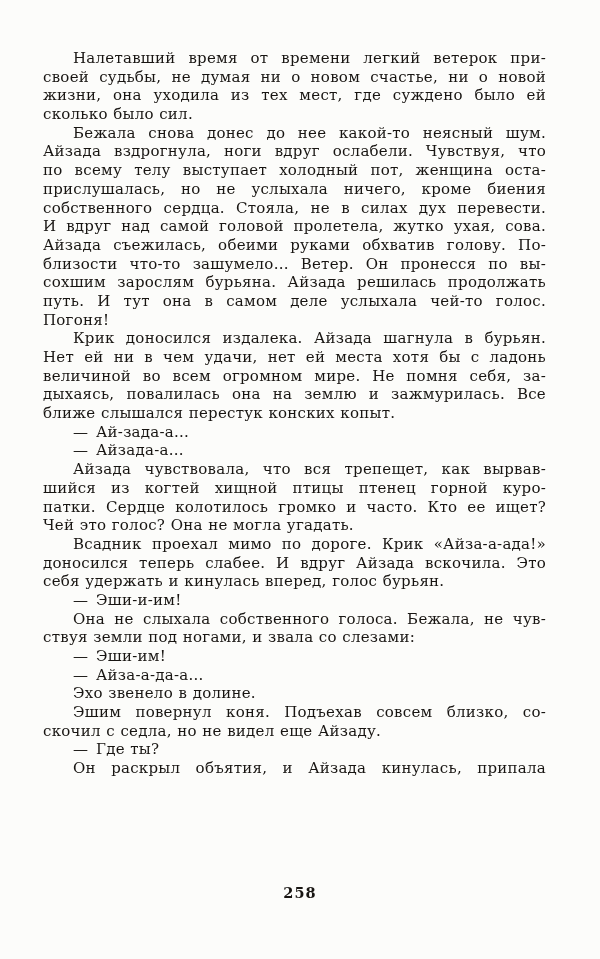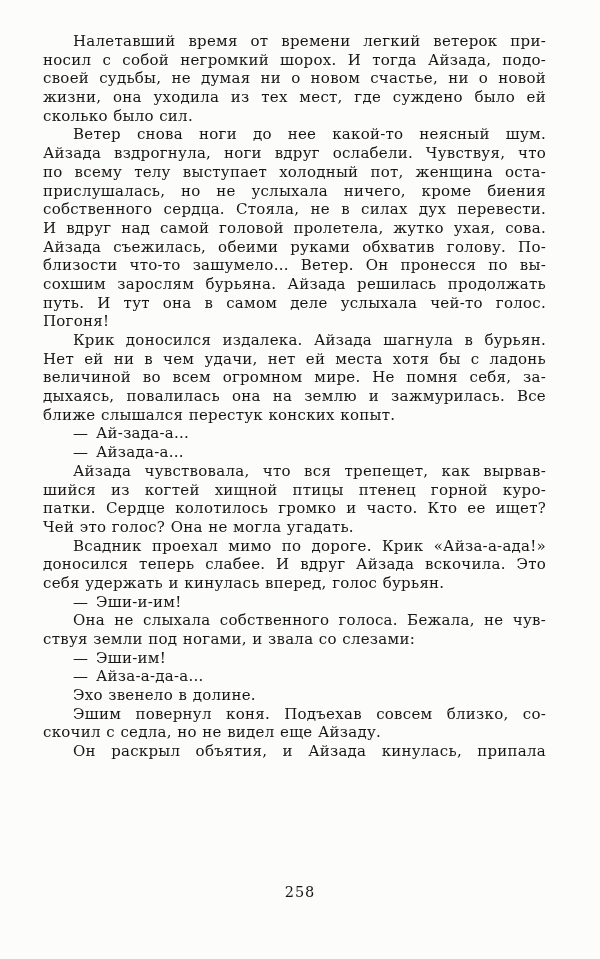--- a/index.html
+++ b/index.html
@@ -13,21 +13,21 @@
     height: 959px;
     margin: 0 auto;
     background: #fcfcfa;
     color: #181512;
     font-family: "DejaVu Serif", "Liberation Serif", serif;
     overflow: hidden;
   }
   .text-column {
     position: absolute;
     left: 43px;
-    top: 32px;
+    top: 49px;
     width: 503px;
     font-size: 15px;
     letter-spacing: 0.25px;
   }
   .paragraph {
     margin: 0;
     padding: 0;
   }
   .line {
     line-height: 18.7px;
@@ -44,40 +44,39 @@
     text-align: right;
     text-align-last: left;
   }
   .page-number {
     position: absolute;
     left: 0;
     top: 884px;
     width: 100%;
     text-align: center;
     font-size: 14.5px;
-    font-weight: normal;
+    font-weight: bold;
     letter-spacing: 1px;
     color: #181512;
     font-family: "DejaVu Serif", "Liberation Serif", serif;
   }
 </style>
 </head>
 <body>
 
 <div class="scan-page">
   <div class="text-column">
       <div class="paragraph">
         <div class="line first">Налетавший время от времени легкий ветерок при-</div>
-        <div class="line">носил с собой негромкий шорох. И тогда Айзада, подо-</div>
         <div class="line">своей судьбы, не думая ни о новом счастье, ни о новой</div>
         <div class="line">жизни, она уходила из тех мест, где суждено было ей</div>
         <div class="line last">сколько было сил.</div>
       </div>
       <div class="paragraph">
-        <div class="line first">Ветер снова ноги до нее какой-то неясный шум.</div>
+        <div class="line first">Бежала снова донес до нее какой-то неясный шум.</div>
         <div class="line">Айзада вздрогнула, ноги вдруг ослабели. Чувствуя, что</div>
         <div class="line">по всему телу выступает холодный пот, женщина оста-</div>
         <div class="line">прислушалась, но не услыхала ничего, кроме биения</div>
         <div class="line">собственного сердца. Стояла, не в силах дух перевести.</div>
         <div class="line">И вдруг над самой головой пролетела, жутко ухая, сова.</div>
         <div class="line">Айзада съежилась, обеими руками обхватив голову. По-</div>
         <div class="line">близости что-то зашумело... Ветер. Он пронесся по вы-</div>
         <div class="line">сохшим зарослям бурьяна. Айзада решилась продолжать</div>
         <div class="line">путь. И тут она в самом деле услыхала чей-то голос.</div>
         <div class="line last">Погоня!</div>
@@ -120,17 +119,20 @@
         <div class="line first last">— Айза-а-да-а...</div>
       </div>
       <div class="paragraph">
         <div class="line first last">Эхо звенело в долине.</div>
       </div>
       <div class="paragraph">
         <div class="line first">Эшим повернул коня. Подъехав совсем близко, со-</div>
         <div class="line last">скочил с седла, но не видел еще Айзаду.</div>
       </div>
       <div class="paragraph">
+        <div class="line first last">— Где ты?</div>
+      </div>
+      <div class="paragraph">
         <div class="line first">Он раскрыл объятия, и Айзада кинулась, припала</div>
       </div>
     </div>
   <div class="page-number">258</div>
 </div>
 
 </body></html>

